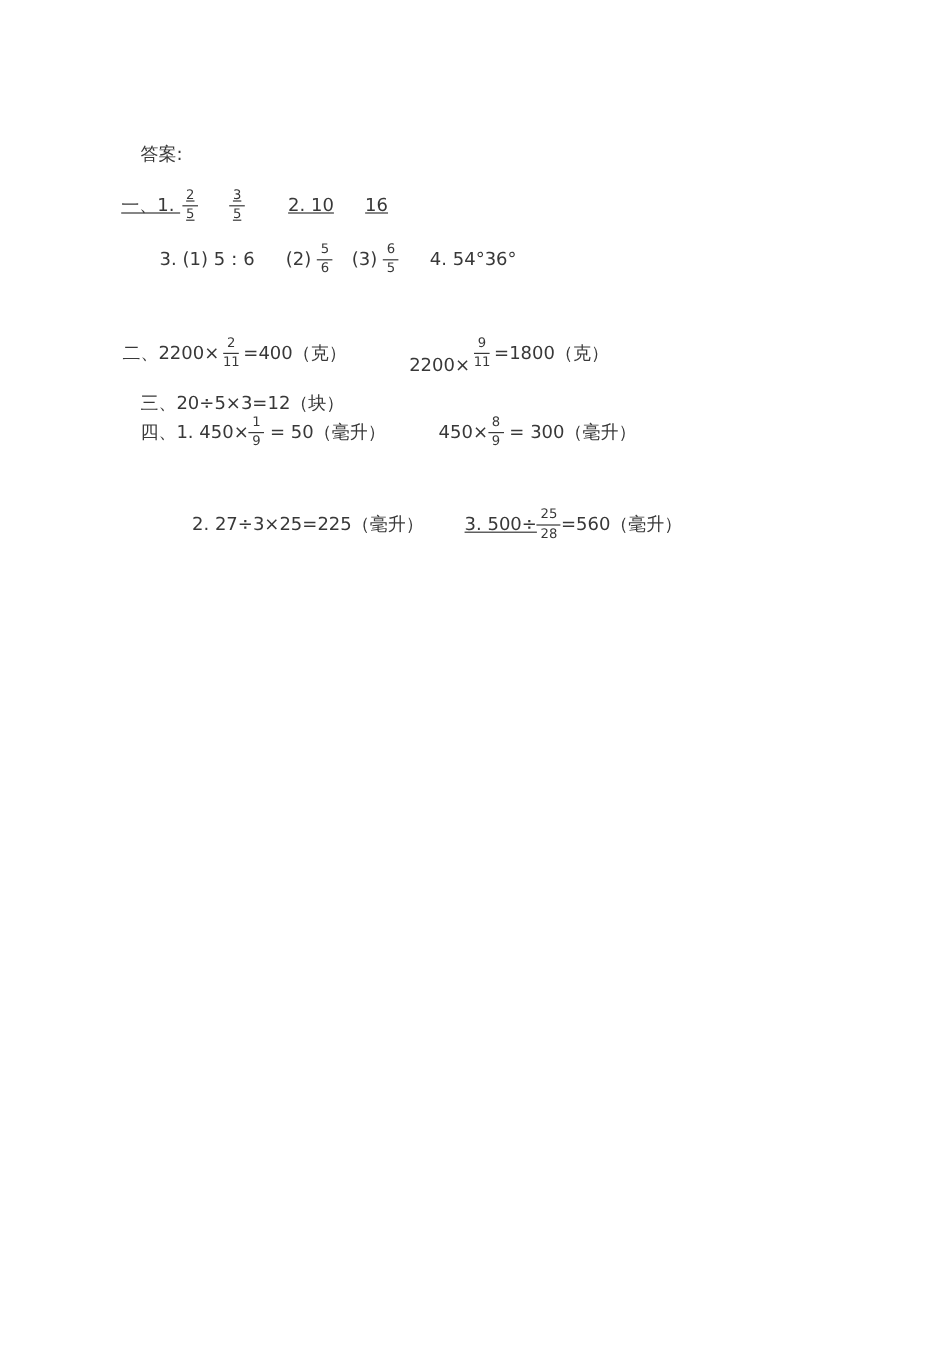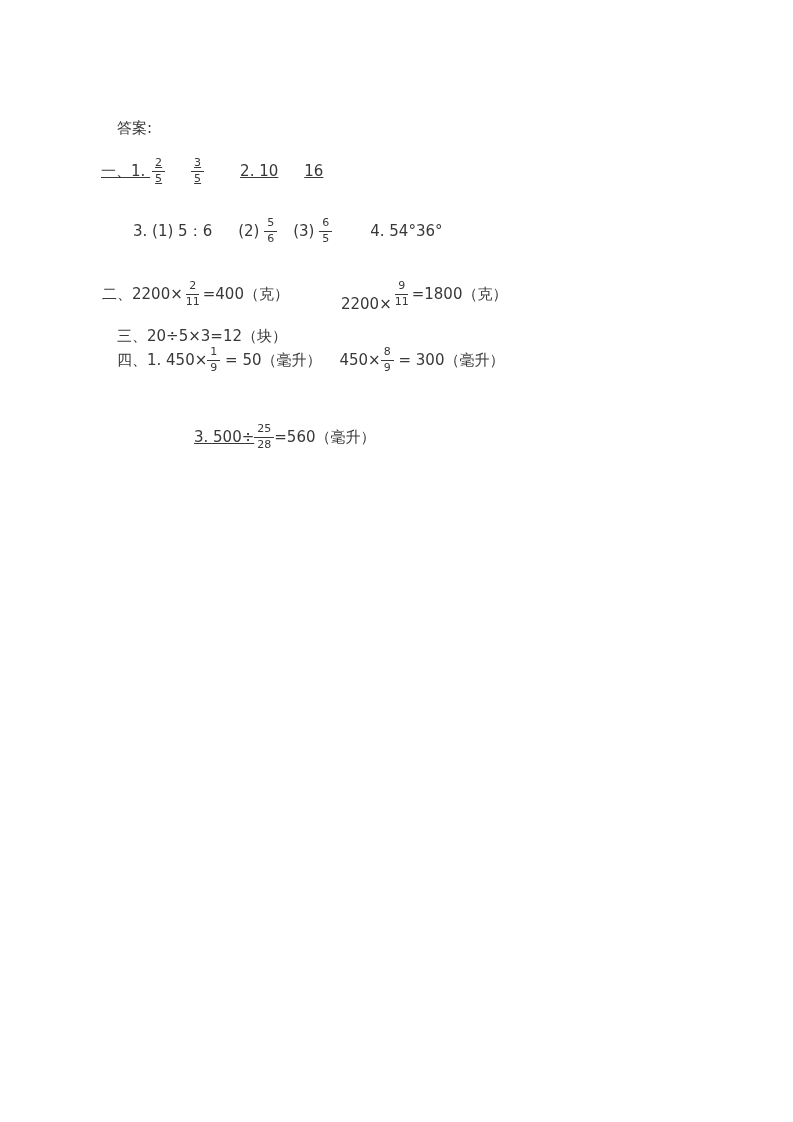--- a/index.html
+++ b/index.html
@@ -47,33 +47,33 @@
       <span class="den">5</span>
     </span>
     <span class="frac" style="margin-left:26px;">
       <span class="num">3</span>
       <span class="den">5</span>
     </span>
     <span class="seg" style="margin-left:36px;">2. 10</span>
     <span class="seg" style="margin-left:26px;">16</span>
   </div>
 
-  <div class="line" style="left:133px; top:213px; height:36px;justify-content:center;">
+  <div class="line" style="left:133px; top:198px; height:36px;justify-content:center;">
     <span class="seg">3. (1) 5：6</span>
     <span class="seg" style="margin-left:26px;">(2) </span>
     <span class="frac">
       <span class="num">5</span>
       <span class="den">6</span>
     </span>
     <span class="seg" style="margin-left:16px;">(3) </span>
     <span class="frac">
       <span class="num">6</span>
       <span class="den">5</span>
     </span>
-    <span class="seg" style="margin-left:38px;">4. 54°</span>
+    <span class="seg" style="margin-left:26px;">4. 54°</span>
     <span class="seg" style="">36°</span>
   </div>
 
   <div class="line" style="left:102px; top:276px; height:36px;">
     <span class="seg">二、2200×</span>
     <span class="frac">
       <span class="num">2</span>
       <span class="den">11</span>
     </span>
     <span class="seg">=400（克）</span>
@@ -89,29 +89,30 @@
     <span class="seg">三、20÷5×3=12（块）</span>
   </div>
 
   <div class="line" style="left:117px; top:342px; height:36px;">
     <span class="seg">四、1. 450×</span>
     <span class="frac">
       <span class="num">1</span>
       <span class="den">9</span>
     </span>
     <span class="seg"> = 50（毫升）</span>
-    <span class="seg" style="margin-left:18px;">450×</span>
+    <span class="seg" style="margin-left:44px;">450×</span>
     <span class="frac">
       <span class="num">8</span>
       <span class="den">9</span>
     </span>
     <span class="seg"> = 300（毫升）</span>
   </div>
 
   <div class="line" style="left:160px; top:419px; height:36px;">
+    <span class="seg">2. 27÷3×25=225（毫升）</span>
     <span class="seg" style="margin-left:34px;text-decoration:underline;">3. 500÷</span>
     <span class="frac">
       <span class="num">25</span>
       <span class="den">28</span>
     </span>
     <span class="seg">=560（毫升）</span>
   </div>
 
 </div>
 

